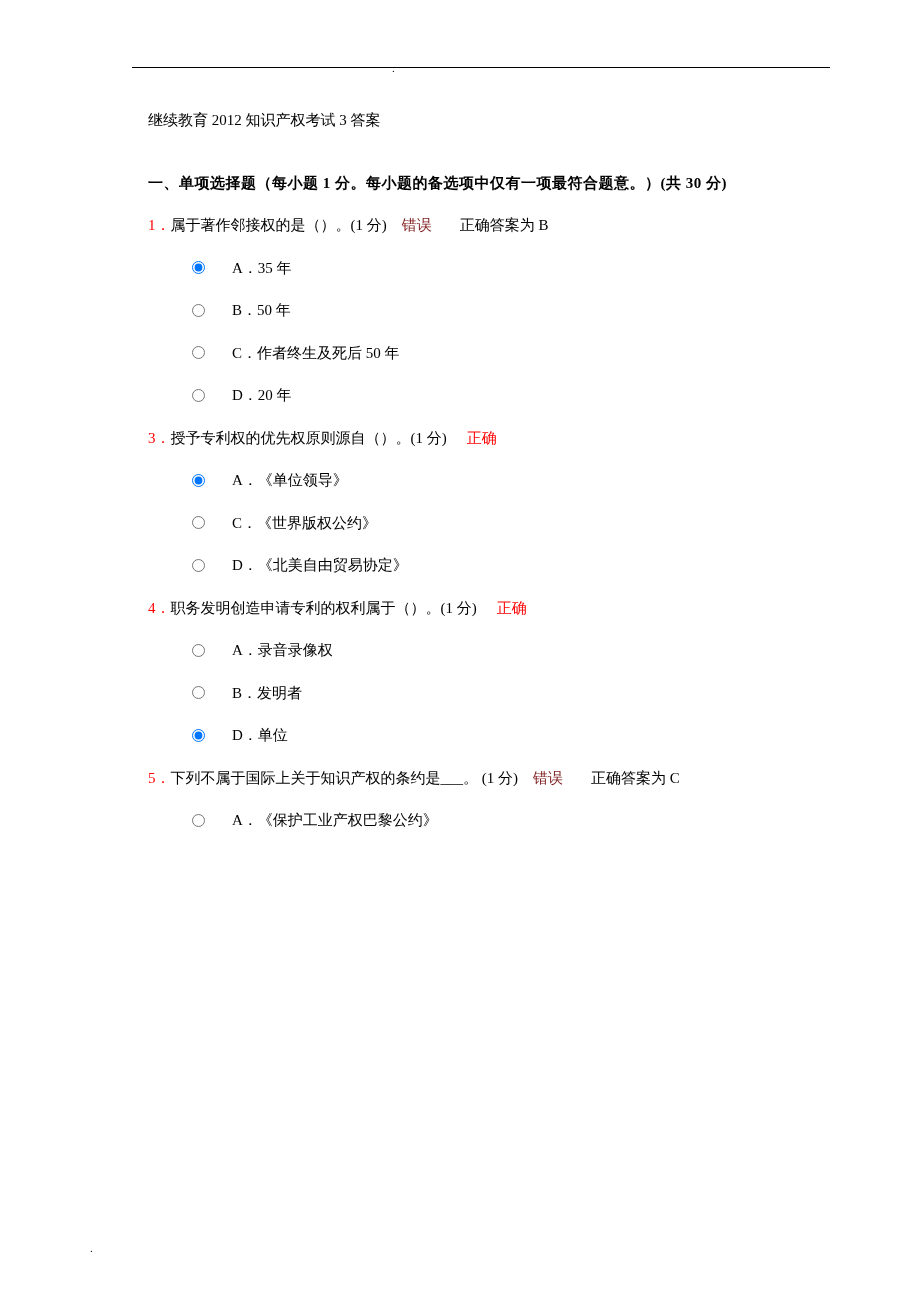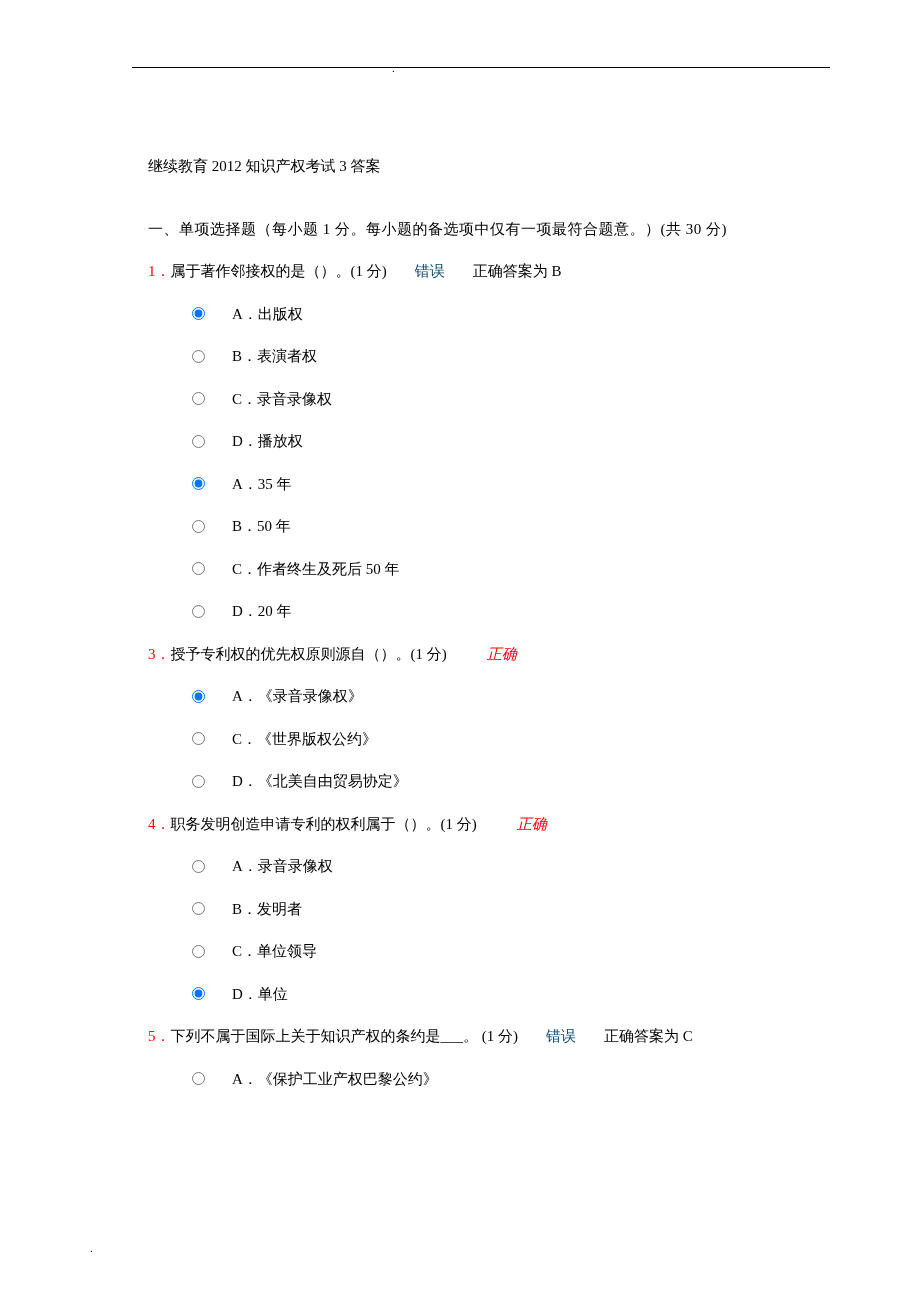--- a/index.html
+++ b/index.html
@@ -29,44 +29,42 @@
     .content {
       padding: 38px 90px 0 148px;
       font-family: "SimSun", "宋体", serif;
       font-size: 15px;
       color: #000;
       line-height: 1.9;
     }
     .doc-title {
       font-size: 15px;
       margin-bottom: 34px;
-      margin-top: 46px;
     }
     .section-header {
-      font-weight: normal;
+      font-weight: bold;
       margin-bottom: 14px;
       letter-spacing: 0.5px;
     }
     .question {
       margin-bottom: 8px;
     }
     .qline {
       margin-bottom: 4px;
     }
     .qnum {
       color: #ff0000;
     }
     .status-wrong {
-      color: #0c4a6e;
-      margin-left: 28px;
+      color: #7f1d1d;
+      margin-left: 15px;
     }
     .status-correct {
       color: #ff0000;
-      margin-left: 40px;
-      font-style: italic;
+      margin-left: 20px;
     }
     .answer-correct {
       margin-left: 28px;
     }
     .options {
       padding-left: 44px;
     }
     .option-row {
       display: flex;
       align-items: center;
@@ -97,46 +95,20 @@
   <div class="top-rule">
     <span class="top-rule-dot">.</span>
   </div>
 
   <div class="content">
     <div class="doc-title">继续教育 2012 知识产权考试 3 答案</div>
     <div class="section-header">一、单项选择题（每小题 1 分。每小题的备选项中仅有一项最符合题意。）(共 30 分)</div>
     <div id="questions-container">
         <div class="question">
           <div class="qline"><span class="qnum">1．</span><span>属于著作邻接权的是（）。(1 分)</span><span class="status-wrong">错误</span><span class="answer-correct">正确答案为 B</span></div>
-          <div class="options">
-            <div class="option-row">
-              <span class="radio-holder">
-                <input type="radio" name="q0" checked="" style="">
-              </span>
-              <span class="option-text">A．出版权</span>
-            </div>
-            <div class="option-row">
-              <span class="radio-holder">
-                <input type="radio" name="q0" style="">
-              </span>
-              <span class="option-text">B．表演者权</span>
-            </div>
-            <div class="option-row">
-              <span class="radio-holder">
-                <input type="radio" name="q0" style="">
-              </span>
-              <span class="option-text">C．录音录像权</span>
-            </div>
-            <div class="option-row">
-              <span class="radio-holder">
-                <input type="radio" name="q0" style="">
-              </span>
-              <span class="option-text">D．播放权</span>
-            </div>
-          </div>
         </div>
         <div class="question">
           <div class="options">
             <div class="option-row">
               <span class="radio-holder">
                 <input type="radio" name="q1" checked="" style="">
               </span>
               <span class="option-text">A．35 年</span>
             </div>
             <div class="option-row">
@@ -159,21 +131,21 @@
             </div>
           </div>
         </div>
         <div class="question">
           <div class="qline"><span class="qnum">3．</span><span>授予专利权的优先权原则源自（）。(1 分)</span><span class="status-correct">正确</span></div>
           <div class="options">
             <div class="option-row">
               <span class="radio-holder">
                 <input type="radio" name="q2" checked="" style="">
               </span>
-              <span class="option-text">A．《录音录像权》</span>
+              <span class="option-text">A．《单位领导》</span>
             </div>
             <div class="option-row">
               <span class="radio-holder">
                 <input type="radio" name="q2" style="">
               </span>
               <span class="option-text">C．《世界版权公约》</span>
             </div>
             <div class="option-row">
               <span class="radio-holder">
                 <input type="radio" name="q2" style="">
@@ -192,26 +164,20 @@
               <span class="option-text">A．录音录像权</span>
             </div>
             <div class="option-row">
               <span class="radio-holder">
                 <input type="radio" name="q3" style="">
               </span>
               <span class="option-text">B．发明者</span>
             </div>
             <div class="option-row">
               <span class="radio-holder">
-                <input type="radio" name="q3" style="">
-              </span>
-              <span class="option-text">C．单位领导</span>
-            </div>
-            <div class="option-row">
-              <span class="radio-holder">
                 <input type="radio" name="q3" checked="" style="">
               </span>
               <span class="option-text">D．单位</span>
             </div>
           </div>
         </div>
         <div class="question">
           <div class="qline"><span class="qnum">5．</span><span>下列不属于国际上关于知识产权的条约是___。 (1 分)</span><span class="status-wrong">错误</span><span class="answer-correct">正确答案为 C</span></div>
           <div class="options">
             <div class="option-row">

